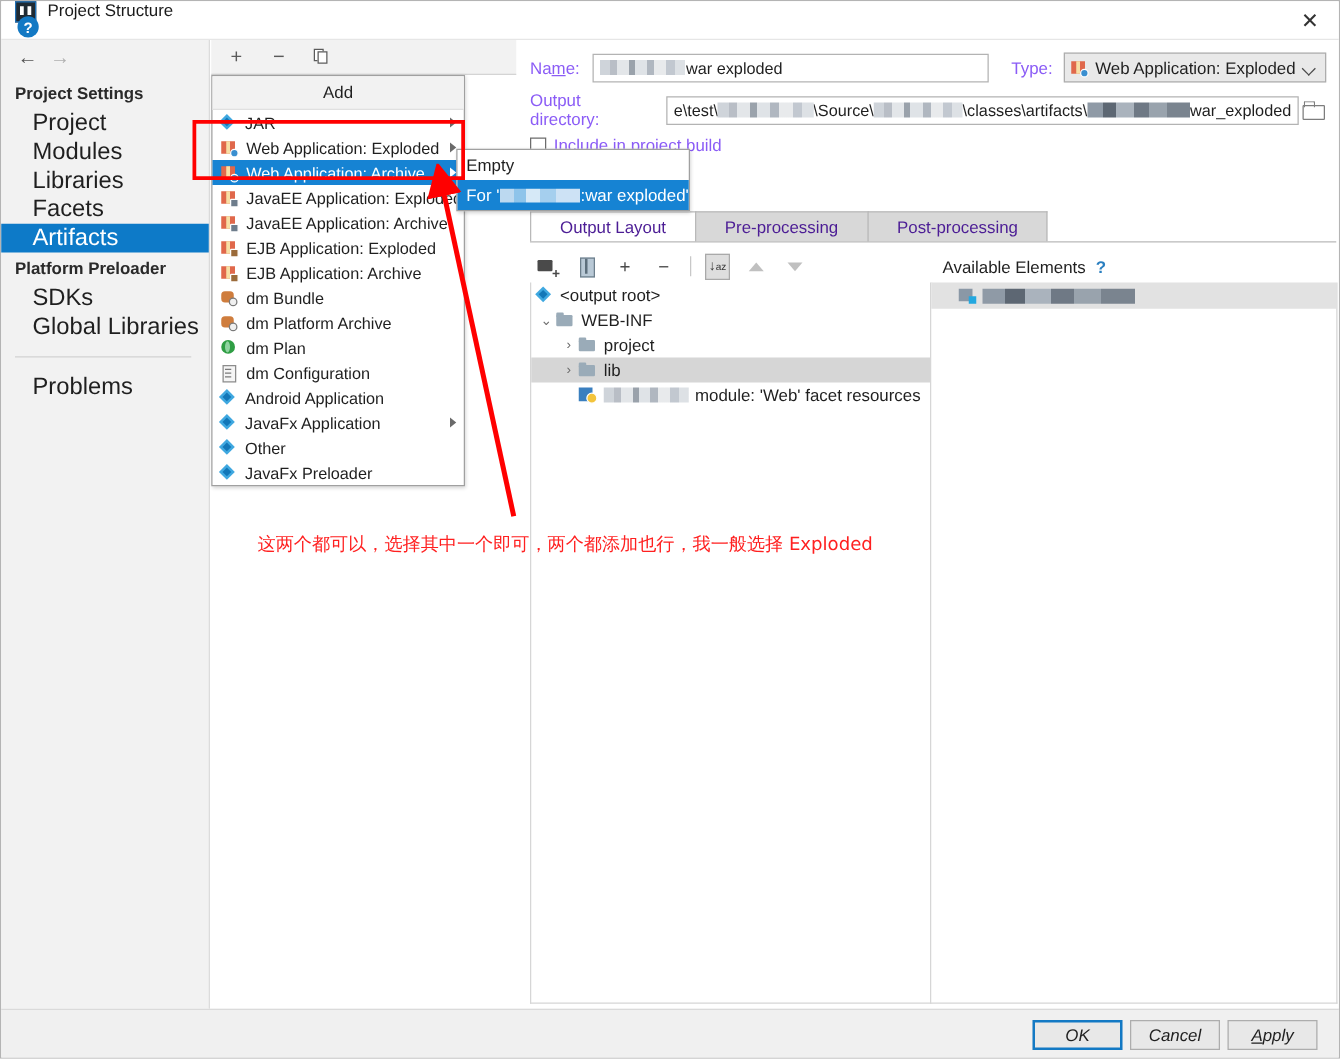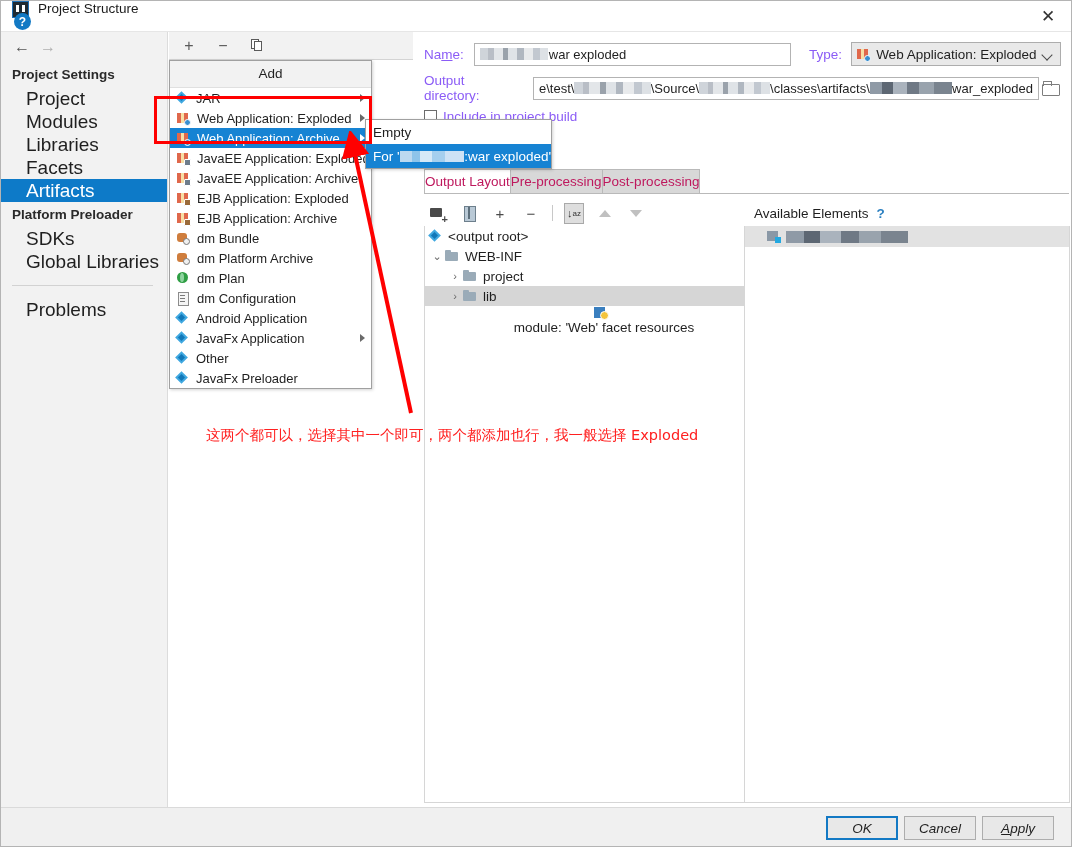--- a/index.html
+++ b/index.html
@@ -249,21 +249,21 @@
   }
 
   
   #tabs {
     position: absolute; left: 10px; top: 137px; width: 645px; height: 24px;
     display: flex; align-items: flex-end;
   }
   .tab {
     height: 24px; background: #d8d8d8; border: 1px solid #b9b9b9;
     border-bottom: none; display: flex; align-items: center;
-    padding: 0 0; font-size: 13.5px; color: #be185d; margin-right: -1px;
+    padding: 0 23px; font-size: 13.5px; color: #4c1d95; margin-right: -1px;
   }
   .tab.active { background: #ffffff; }
   #tabs-underline {
     position: absolute; left: 10px; top: 161px; width: 645px; height: 1px;
     background: #b9b9b9;
   }
 
   
   #tree-toolbar {
     position: absolute; left: 10px; top: 168px; width: 320px; height: 26px;
@@ -635,21 +635,21 @@
       <div class="tree-row" style="padding-left:22px;">
         <span class="twisty">›</span>
         <span class="folder-ic"></span>
         <span>project</span>
       </div>
       <div class="tree-row sel" style="padding-left:22px;">
         <span class="twisty">›</span>
         <span class="folder-ic"></span>
         <span>lib</span>
       </div>
-      <div class="tree-row" style="padding-left:38px;flex-direction:column;">
+      <div class="tree-row" style="padding-left:38px;">
         <span class="module-ic"></span>
         <span class="blur" style="width:68px; margin-right:5px;"></span>
         <span>module: 'Web' facet resources</span>
       </div>
     </div>
 
     <div id="avail-header">
       <span>Available Elements</span>
       <span class="q">?</span>
     </div>

